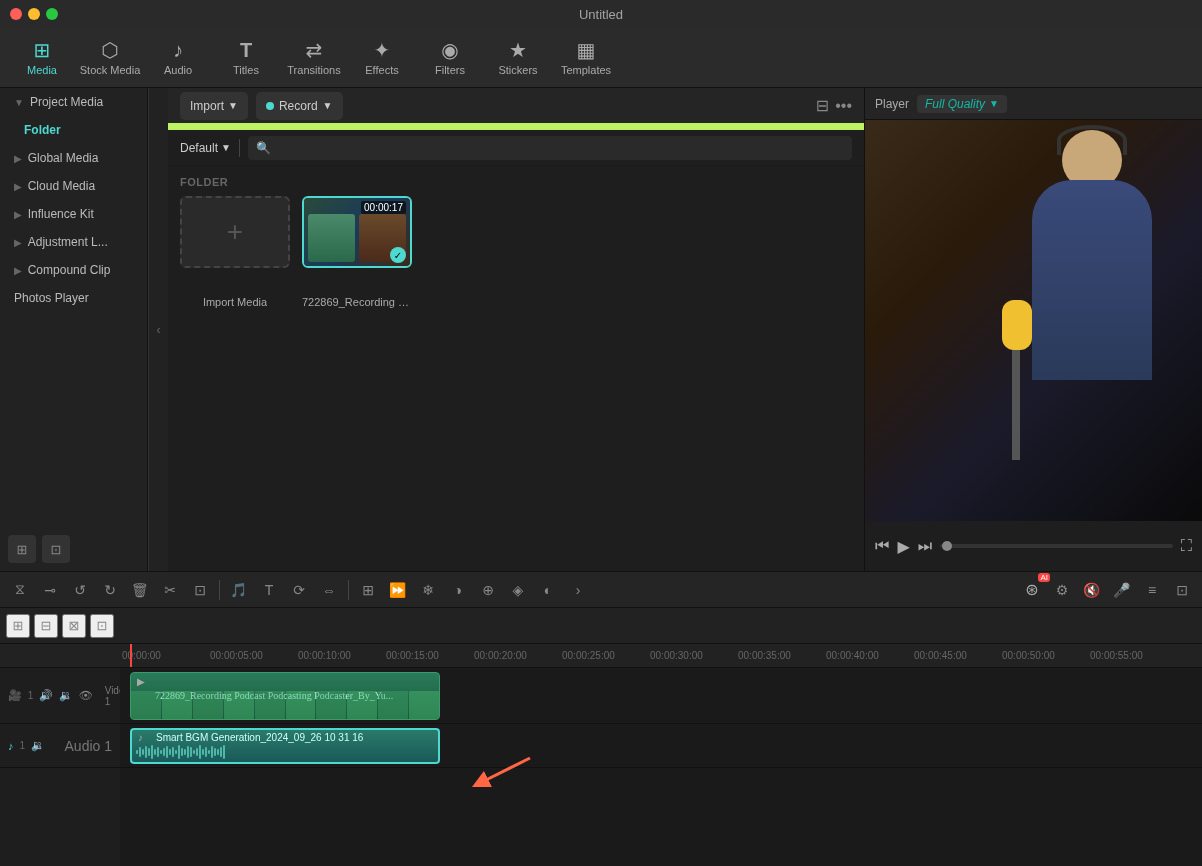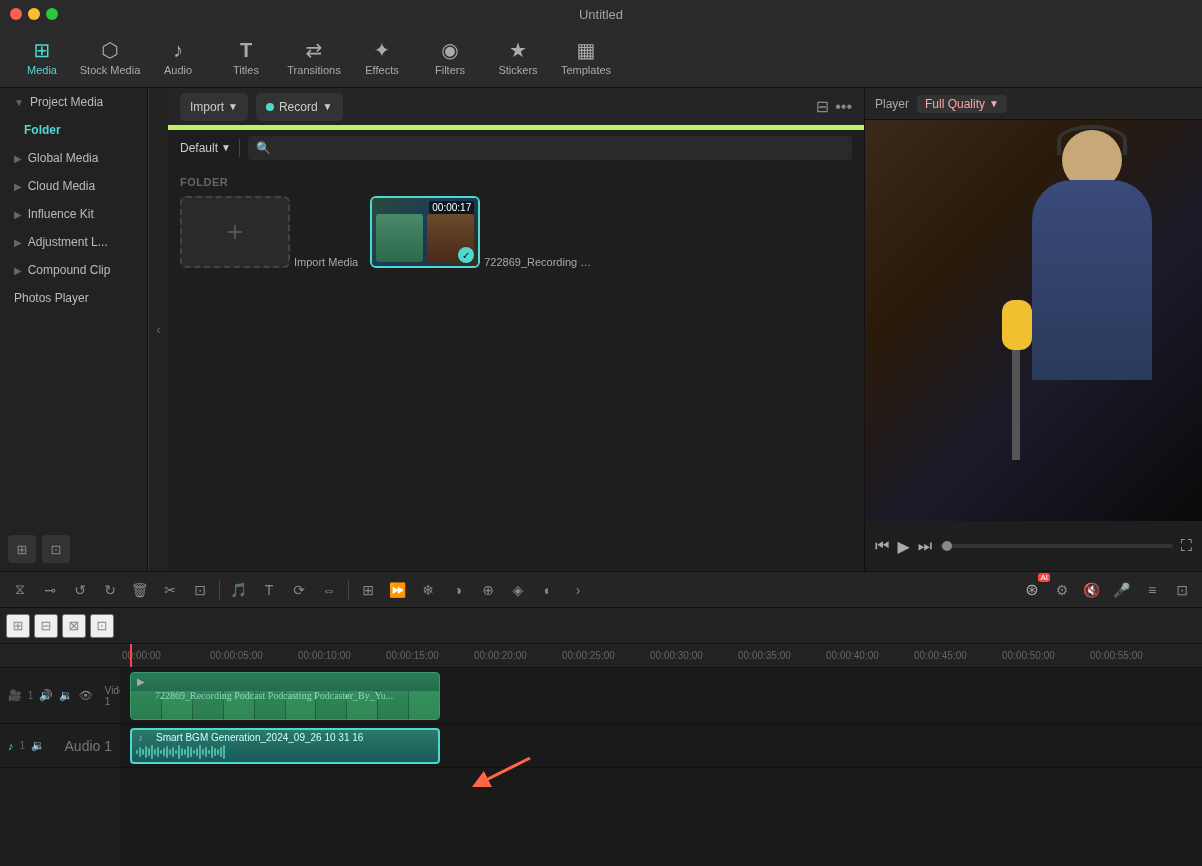--- a/index.html
+++ b/index.html
@@ -146,21 +146,21 @@
       flex-direction: column;
       overflow: hidden;
     }
     .media-toolbar {
       height: 42px;
       background: #252525;
       display: flex;
       align-items: center;
       padding: 0 12px;
       gap: 8px;
-      border-bottom: 5px solid #bef264;
+      border-bottom: 7px solid #bef264;
       flex-shrink: 0;
     }
     .media-btn {
       display: flex;
       align-items: center;
       gap: 4px;
       background: #333;
       border: none;
       border-radius: 5px;
       padding: 4px 10px;
@@ -255,22 +255,22 @@
       margin-bottom: 8px;
       font-weight: 600;
     }
     .media-grid {
       display: flex;
       gap: 12px;
       flex-wrap: wrap;
     }
     .media-thumb {
       display: flex;
-      flex-direction: row;
-      align-items: flex-end;
+      flex-direction: column;
+      align-items: center;
       gap: 4px;
       cursor: pointer;
     }
     .thumb-box {
       width: 110px;
       height: 72px;
       border-radius: 6px;
       background: #333;
       display: flex;
       align-items: center;
@@ -375,22 +375,23 @@
       color: #aaa;
     }
     .quality-select {
       display: flex;
       align-items: center;
       gap: 4px;
       background: #333;
       border-radius: 4px;
       padding: 2px 8px;
       font-size: 12px;
-      color: #fca5a5;
-      cursor: pointer;
+      color: #14b8a6;
+      cursor: pointer;
+      font-style: italic;
     }
     .player-video {
       flex: 1;
       background: #000;
       position: relative;
       overflow: hidden;
     }
     .player-video-bg {
       width: 100%;
       height: 100%;

